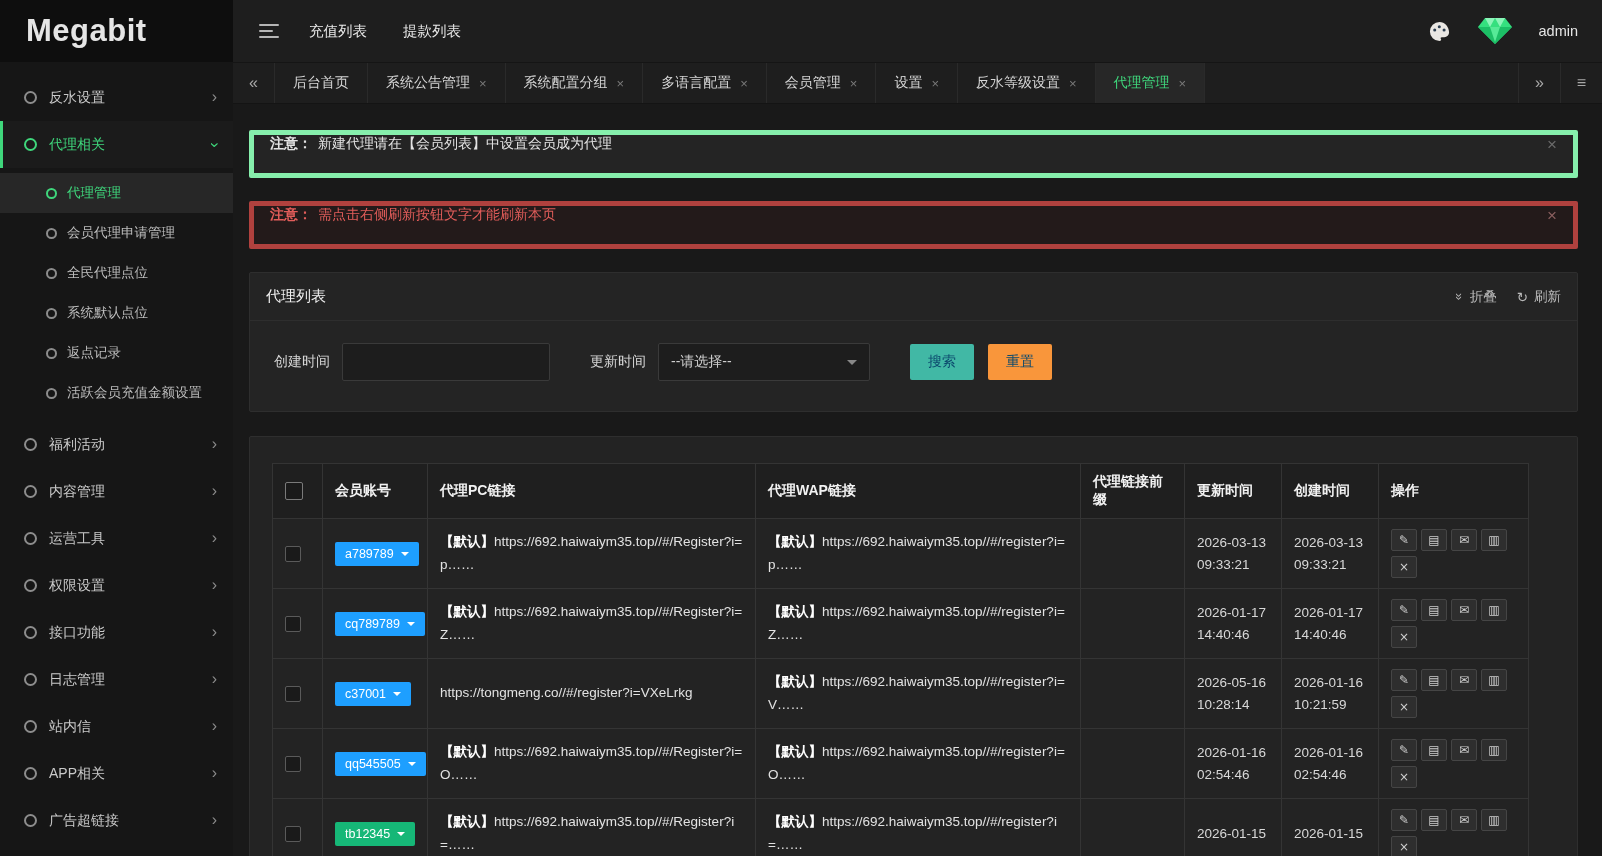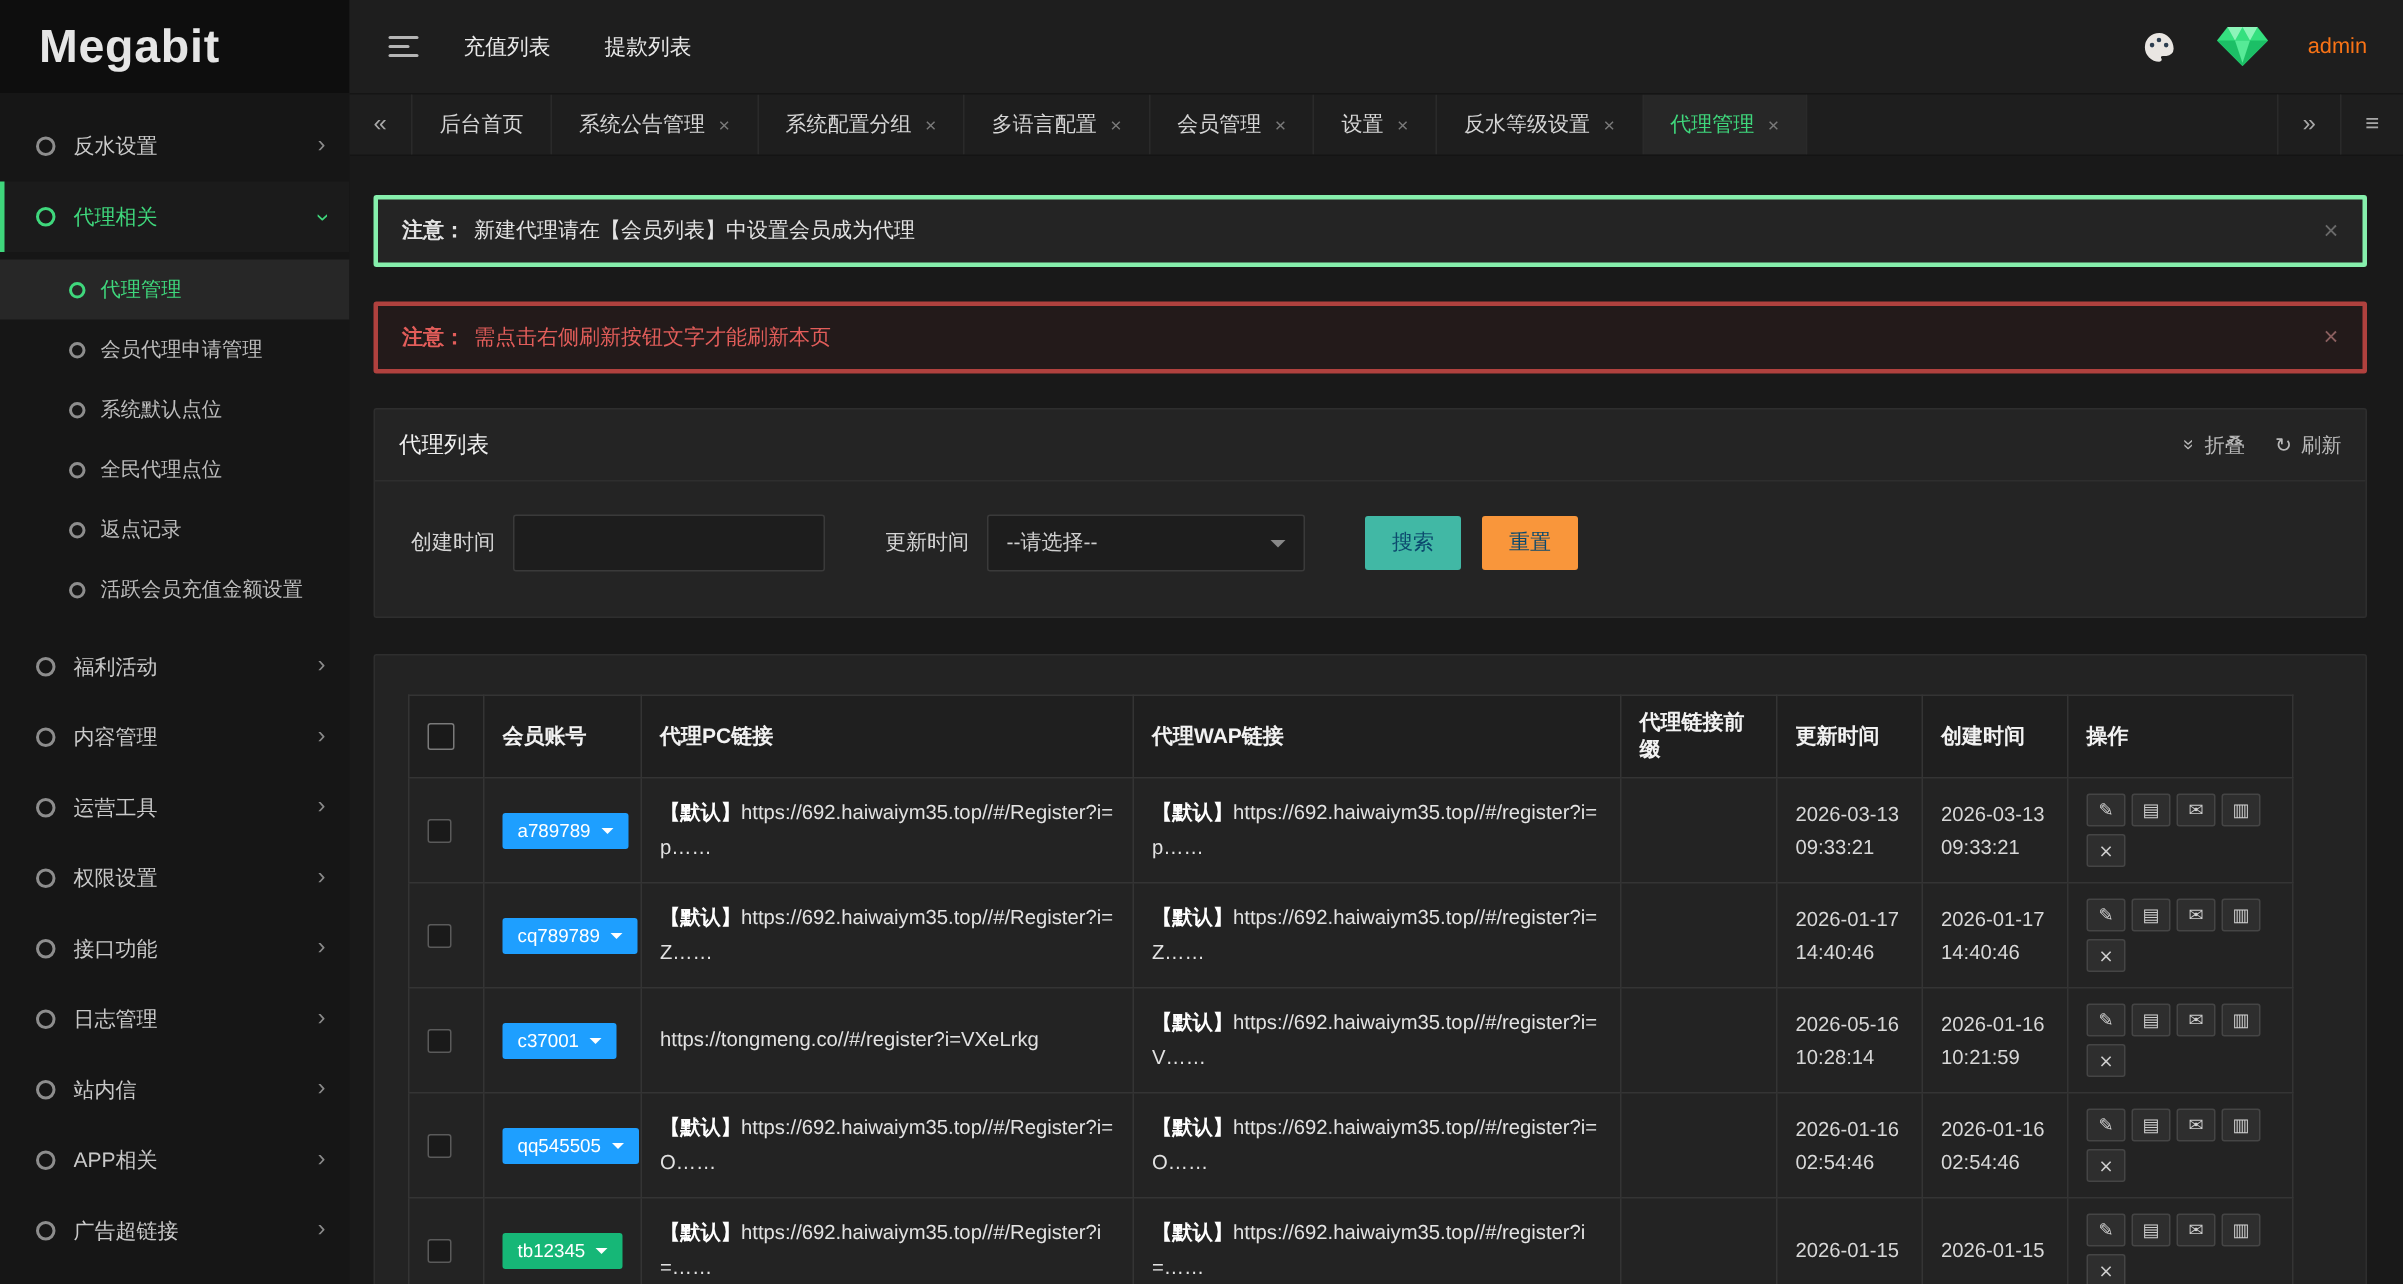--- a/index.html
+++ b/index.html
@@ -34,39 +34,39 @@
   
   .main { flex:1; display:flex; flex-direction:column; min-width:0; }
 
   .topbar { height:62px; background:#1e1e1e; display:flex; align-items:center; padding:0 24px 0 26px; flex:none; }
   .burger { width:20px; display:flex; flex-direction:column; gap:4px; margin-right:30px; cursor:pointer; }
   .burger i { display:block; height:2px; background:#b5b5b5; border-radius:1px; }
   .burger i:nth-child(2) { width:70%; }
   .topnav { display:flex; gap:36px; color:#e9e9e9; font-size:14.5px; }
   .topnav span { cursor:pointer;text-align:right; }
   .top-right { margin-left:auto; display:flex; align-items:center; gap:26px; }
-  .username { color:#f97316; font-size:14.5px; cursor:pointer; }
+  .username { color:#e5e5e5; font-size:14.5px; cursor:pointer; }
   .iconbtn { cursor:pointer; display:flex; align-items:center; }
 
   .tabbar { height:42px; background:#1e1e1e; border-top:1px solid #151515; border-bottom:1px solid #141414;
             display:flex; align-items:stretch; flex:none; }
   .tab-ctrl { width:42px; display:flex; align-items:center; justify-content:center; color:#a8a8a8;
               border-right:1px solid #2a2a2a; font-size:16px; cursor:pointer; flex:none; }
   .tab-ctrl.right { border-right:none; border-left:1px solid #2a2a2a; }
   .tabs { display:flex; overflow:hidden; }
   .tab { display:flex; align-items:center; gap:9px; padding:0 18px; color:#d6d6d6; font-size:14px;
          border-right:1px solid #2a2a2a; cursor:pointer; white-space:nowrap; }
   .tab .x { color:#7a7a7a; font-size:13px; }
   .tab.active { background:#272727; color:#3fd77c; }
   .tabbar .spacer { flex:1; }
 
   
   .content { flex:1; overflow:hidden; padding:26px 24px 0 16px; }
 
-  .alert { height:48px; display:flex; align-items:center; background:#242424; border:3px solid #86efac;
+  .alert { height:48px; display:flex; align-items:flex-start; background:#242424; border:5px solid #86efac;
            border-radius:2px; padding:0 16px; color:#e3e3e3; margin-bottom:23px; }
   .alert b { margin-right:6px; font-weight:bold; }
   .alert .x { margin-left:auto; color:#6a6a6a; font-size:17px; cursor:pointer; }
   .alert.danger { background:#231a1a; border-color:#b0413e; color:#e25d5a; }
   .alert.danger b { color:#e25d5a; }
   .alert.danger .x { color:#8a5f5f; }
 
   .panel { background:#242424; border:1px solid #2e2e2e; border-radius:2px; margin-bottom:24px; }
   .panel-hd { height:48px; display:flex; align-items:center; padding:0 16px; border-bottom:1px solid #2e2e2e;
               font-size:15px; color:#f0f0f0; }
@@ -137,25 +137,25 @@
           <div class="sub-item active">
             <span class="ring sm"></span>
             <span>代理管理</span>
           </div>
           <div class="sub-item">
             <span class="ring sm"></span>
             <span>会员代理申请管理</span>
           </div>
           <div class="sub-item">
             <span class="ring sm"></span>
+            <span>全民代理点位</span>
+          </div>
+          <div class="sub-item">
+            <span class="ring sm"></span>
             <span>系统默认点位</span>
-          </div>
-          <div class="sub-item">
-            <span class="ring sm"></span>
-            <span>全民代理点位</span>
           </div>
           <div class="sub-item">
             <span class="ring sm"></span>
             <span>返点记录</span>
           </div>
           <div class="sub-item">
             <span class="ring sm"></span>
             <span>活跃会员充值金额设置</span>
           </div>
         </div>

